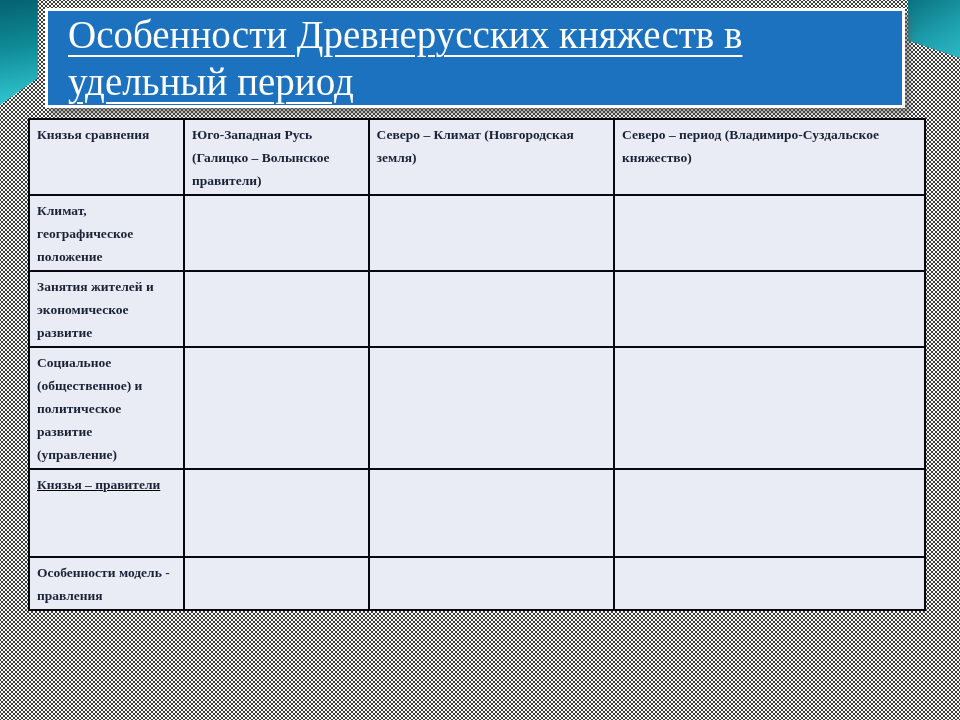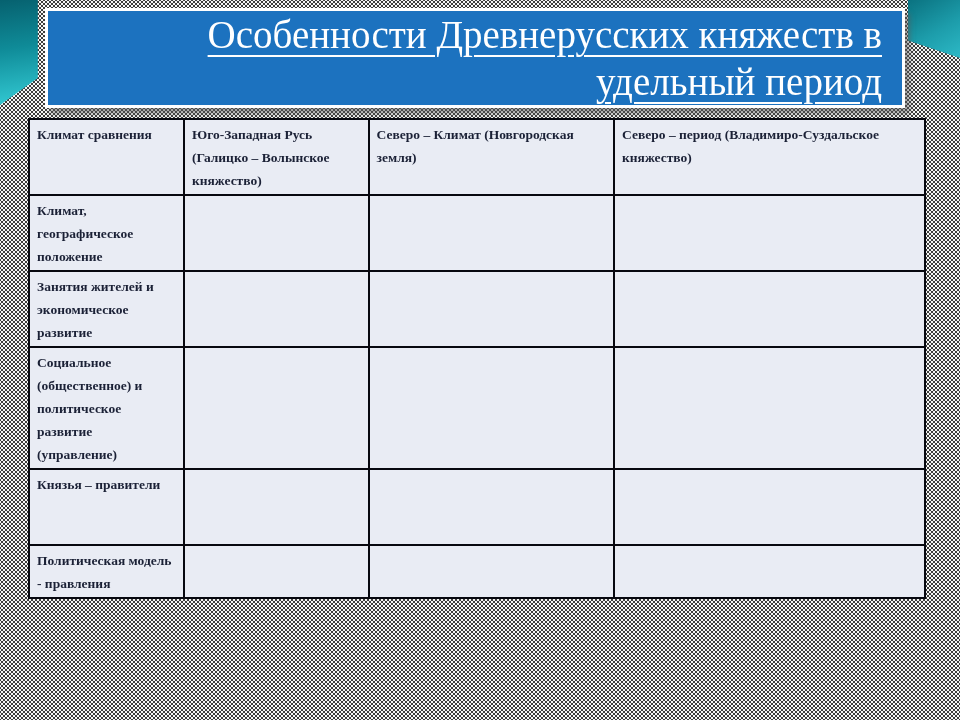--- a/index.html
+++ b/index.html
@@ -30,21 +30,21 @@
     filter:drop-shadow(-2px 4px 3px rgba(80,80,80,0.5));
   }
 
   
   .title-box{
     position:absolute; left:45px; top:8px; width:860px; height:100px;
     background:#1c72bf;
     border:3px solid #ffffff;
     box-shadow:5px 6px 5px rgba(90,90,90,0.55);
     display:flex; align-items:center; justify-content:center;
-    text-align:right;
+    text-align:left;
     font-family:Liberation Serif, serif;
   }
   .title-box h1{
     color:#ffffff;
     font-size:39px;
     line-height:47px;
     font-weight:normal;
     text-decoration:underline;
     text-decoration-thickness:2px;
     text-underline-offset:7px;
@@ -62,21 +62,21 @@
     vertical-align:top;
     text-align:left;
     padding:3px 8px 2px 7px;
     font-size:13.5px;
     line-height:23px;
     font-weight:bold;
     color:#1b2136;
     overflow:hidden;
   }
   .col1{width:17.3%;} .col2{width:20.6%;} .col3{width:27.4%;} .col4{width:34.7%;}
-  .r-head{height:70px;} .r1{height:65px;padding-left:28px;} .r2{height:69px;} .r3{height:95px;} .r4{height:76px;} .r5{height:50px;}
+  .r-head{height:70px;} .r1{height:65px;padding-left:28px;} .r2{height:69px;} .r3{height:95px;} .r4{height:88px;text-decoration:underline;} .r5{height:50px;}
 </style>
 </head>
 <body>
 
 <div class="slide">
 
   <div class="corner-tl"></div>
   <div class="corner-tr"></div>
 
   <div class="title-box">
@@ -85,22 +85,22 @@
 
   <table class="cmp">
     <colgroup>
       <col class="col1">
         <col class="col2">
         <col class="col3">
         <col class="col4">
     </colgroup>
     <tbody>
       <tr class="r-head">
-        <th>Климат сравнения</th>
-        <th>Юго-Западная Русь (Галицко – Волынское княжество)</th>
+        <th>Князья сравнения</th>
+        <th>Юго-Западная Русь (Галицко – Волынское правители)</th>
         <th>Северо – Климат (Новгородская земля)</th>
         <th>Северо – период (Владимиро-Суздальское княжество)</th>
       </tr>
       <tr class="r1">
         <td>Климат, географическое положение</td>
         <td></td>
         <td></td>
         <td></td>
       </tr>
       <tr class="r2">
@@ -115,21 +115,21 @@
         <td></td>
         <td></td>
       </tr>
       <tr class="r4">
         <td>Князья – правители</td>
         <td></td>
         <td></td>
         <td></td>
       </tr>
       <tr class="r5">
-        <td>Политическая модель - правления</td>
+        <td>Особенности модель - правления</td>
         <td></td>
         <td></td>
         <td></td>
       </tr>
     </tbody>
   </table>
 
 </div>
 
 </body></html>

